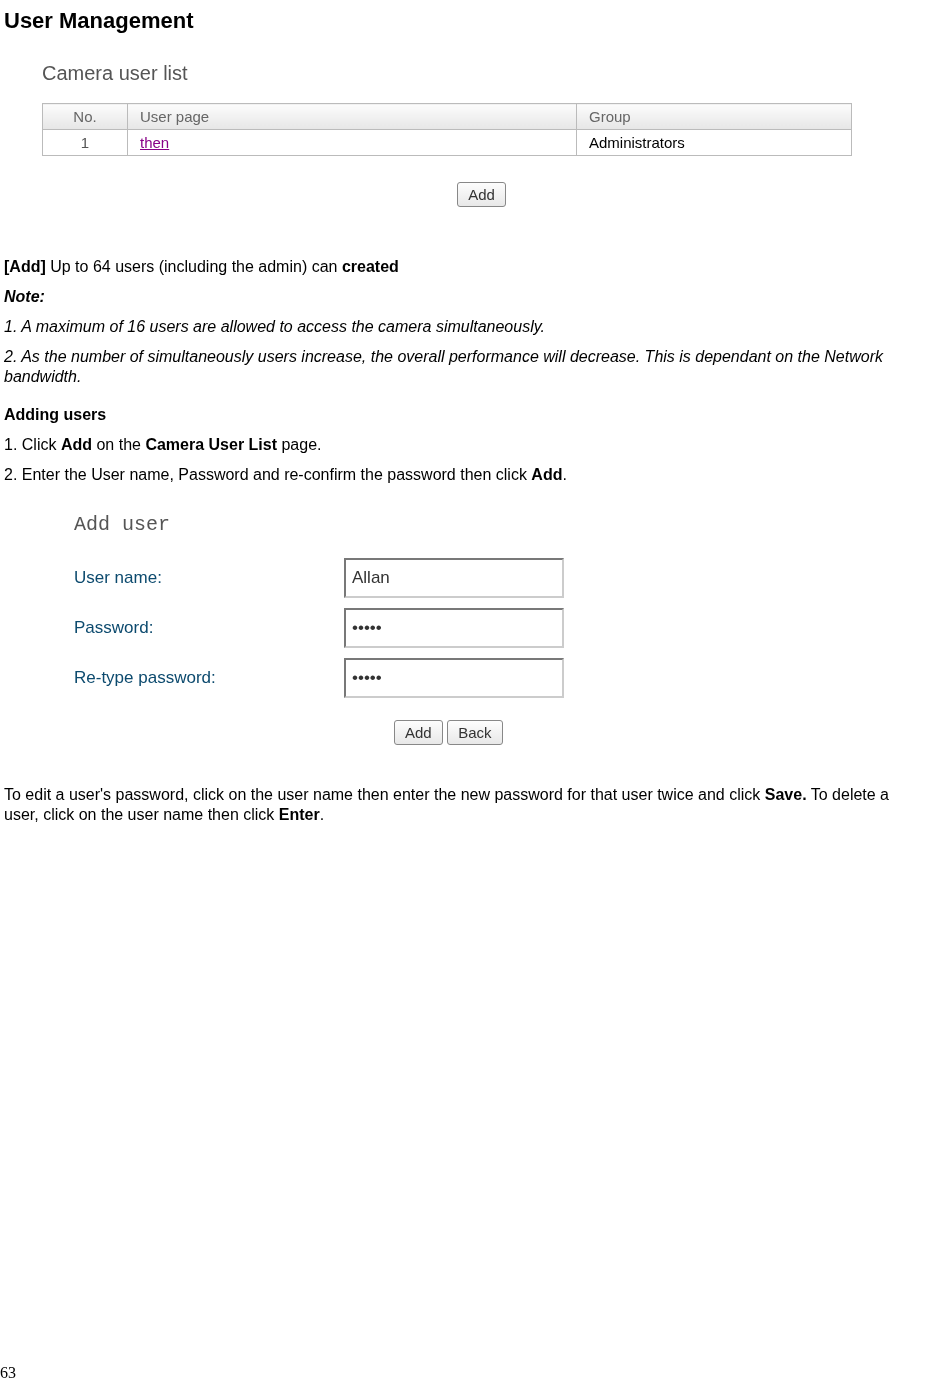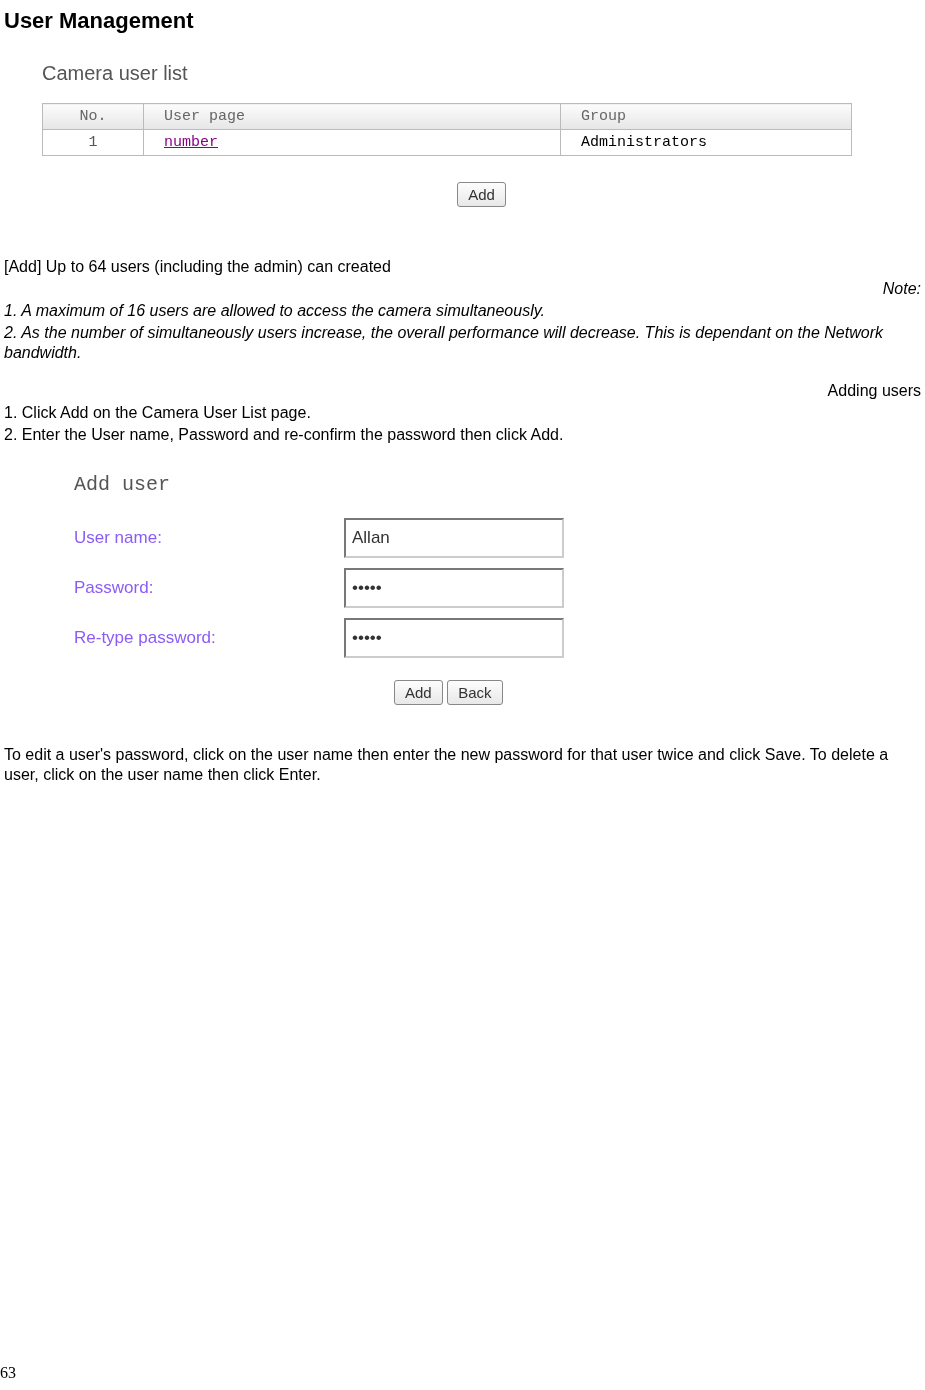--- a/index.html
+++ b/index.html
@@ -27,23 +27,22 @@
     }
     table.user-list {
       border-collapse: collapse;
       width: 100%;
       max-width: 810px;
       font-family: Verdana, Geneva, sans-serif;
       font-size: 15px;
     }
     table.user-list th, table.user-list td {
       border: 1px solid #bbb;
-      padding: 4px 20px;
+      padding: 4px 12px;
       text-align: left;
-      font-family: Liberation Mono, monospace;
     }
     table.user-list th {
       background: linear-gradient(#fcfcfc, #e6e6e6);
       color: #666;
       font-weight: normal;
     }
     table.user-list .col-no {
       width: 60px;
       text-align: center;
     }
@@ -67,43 +66,43 @@
       border: 1px solid #888;
       border-radius: 3px;
       padding: 3px 10px;
       cursor: pointer;
     }
     .text-block {
       margin: 0;
       line-height: 1.25;
     }
     .italic { font-style: italic; }
-    .bold { font-weight: normal; text-align: right; }
+    .bold { font-weight: bold; }
     .section-gap { margin-top: 18px; }
-    .small-gap { margin-top: 2px; }
+    .small-gap { margin-top: 10px; }
 
     
     .figure2 {
       margin: 28px 0 40px 70px;
     }
     .figure2-title {
       font-family: Liberation Mono, monospace;
       font-size: 20px;
       color: #555;
       margin-bottom: 22px;
     }
     .form-row {
       display: flex;
       align-items: center;
       margin-bottom: 10px;
     }
     .form-label {
       font-family: Verdana, Geneva, sans-serif;
       font-size: 17px;
-      color: #8b5cf6;
+      color: #0c4a6e;
       width: 270px;
     }
     .form-input {
       font-family: Verdana, Geneva, sans-serif;
       font-size: 17px;
       color: #333;
       border: 2px inset #ccc;
       background: #fff;
       padding: 18px 6px;
       width: 220px;
@@ -136,21 +135,21 @@
     <thead>
       <tr>
         <th class="col-no">No.</th>
         <th>User page</th>
         <th style="width:250px">Group</th>
       </tr>
     </thead>
     <tbody>
       <tr>
         <td class="col-no">1</td>
-        <td><a href="#" class="user-link">number</a></td>
+        <td><a href="#" class="user-link">then</a></td>
         <td>Administrators</td>
       </tr>
     </tbody>
   </table>
   <div class="btn-row">
     <button class="ui-button">Add</button>
   </div>
 </div>
 
 <p class="text-block">

